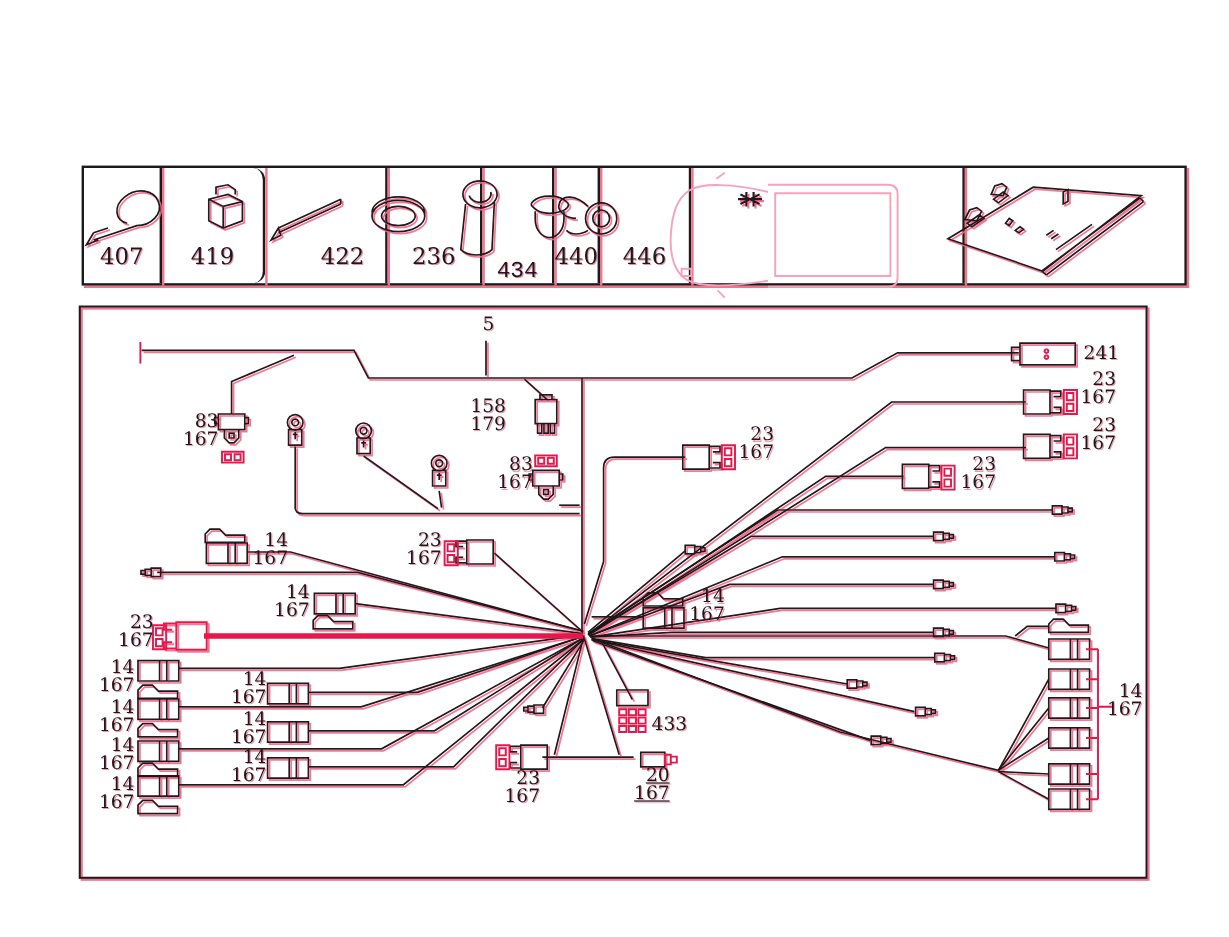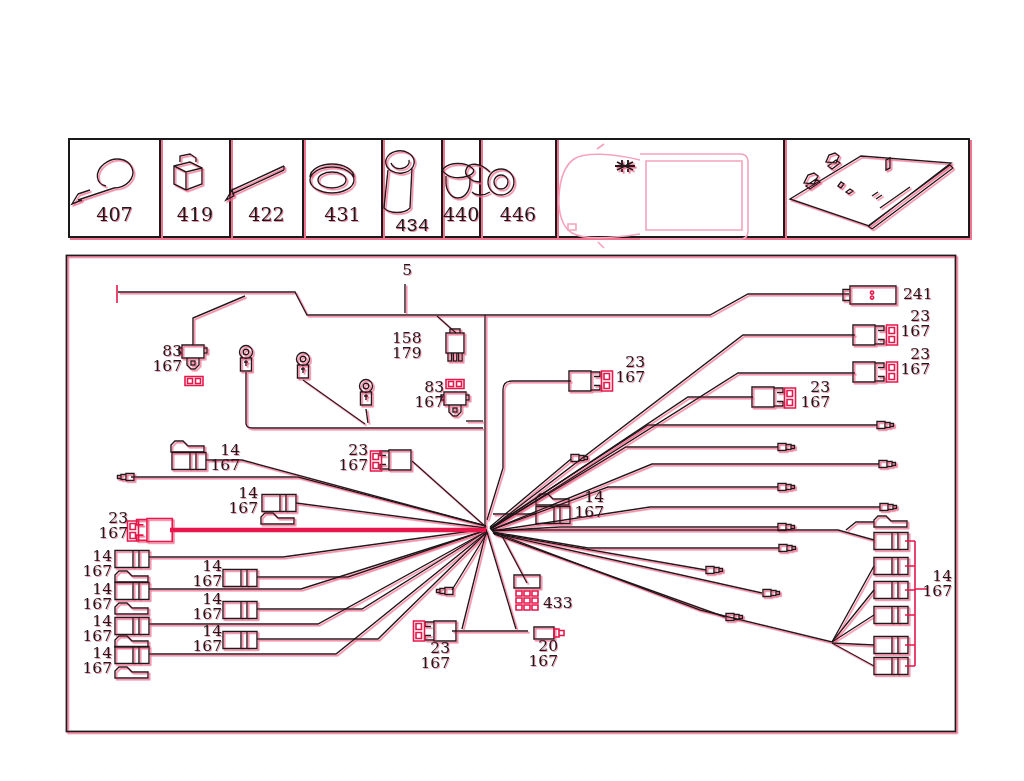--- a/index.html
+++ b/index.html
@@ -16,31 +16,31 @@
   #diagram-svg{position:absolute;left:0;top:0;pointer-events:none;}
   #labels{position:absolute;left:0;top:0;width:1024px;height:781px;pointer-events:none;}
   .lbl{position:absolute;font-size:15.5px;line-height:14.5px;white-space:pre;
        text-shadow:1px 1px 0 rgba(232,23,75,.45);}
   .lbl .ln{display:block;}
 </style>
 </head>
 <body>
 
 <div id="legend-strip">
-    <div class="cell" style="width: 91px; padding-left: 43px;">
+    <div class="cell" style="width: 65px; padding-left: 43px;">
       <div class="part-num">407</div>
     </div>
-    <div class="cell" style="width: 70px;">
+    <div class="cell" style="width: 86px; border-radius: 10px;">
       <div class="part-num">419</div>
     </div>
-    <div class="cell" style="width: 73px;">
+    <div class="cell" style="width: 73px; margin-left: 29px;">
       <div class="part-num">422</div>
     </div>
     <div class="cell" style="width: 79px;">
-      <div class="part-num">431</div>
+      <div class="part-num">236</div>
     </div>
     <div class="cell" style="width: 60px;">
       <div class="part-num drop">434</div>
     </div>
     <div class="cell" style="width: 38px;">
       <div class="part-num">440</div>
     </div>
     <div class="cell" style="width: 76px;">
       <div class="part-num">446</div>
     </div>
@@ -356,14 +356,14 @@
     <div class="lbl" style="left: 58px; width: 54px; text-align: right; top: 549px;"><span class="ln">14</span><span class="ln">167</span></div>
     <div class="lbl" style="left: 58px; width: 54px; text-align: right; top: 582px;"><span class="ln">14</span><span class="ln">167</span></div>
     <div class="lbl" style="left: 58px; width: 54px; text-align: right; top: 614px;"><span class="ln">14</span><span class="ln">167</span></div>
     <div class="lbl" style="left: 58px; width: 54px; text-align: right; top: 646px;"><span class="ln">14</span><span class="ln">167</span></div>
     <div class="lbl" style="left: 168px; width: 54px; text-align: right; top: 559px;"><span class="ln">14</span><span class="ln">167</span></div>
     <div class="lbl" style="left: 168px; width: 54px; text-align: right; top: 592px;"><span class="ln">14</span><span class="ln">167</span></div>
     <div class="lbl" style="left: 168px; width: 54px; text-align: right; top: 624px;"><span class="ln">14</span><span class="ln">167</span></div>
     <div class="lbl" style="left: 898px; width: 54px; text-align: right; top: 569px;"><span class="ln">14</span><span class="ln">167</span></div>
     <div class="lbl" style="left: 543px; top: 596px;"><span class="ln">433</span></div>
     <div class="lbl" style="left: 396px; width: 54px; text-align: right; top: 641px;"><span class="ln">23</span><span class="ln">167</span></div>
-    <div class="lbl" style="left: 504px; width: 54px; text-align: right; top: 639px;"><span class="ln">20</span><span class="ln">167</span></div>
+    <div class="lbl" style="left: 504px; width: 54px; text-align: right; top: 639px; text-decoration: underline;"><span class="ln">20</span><span class="ln">167</span></div>
   </div>
 
 </body></html>

